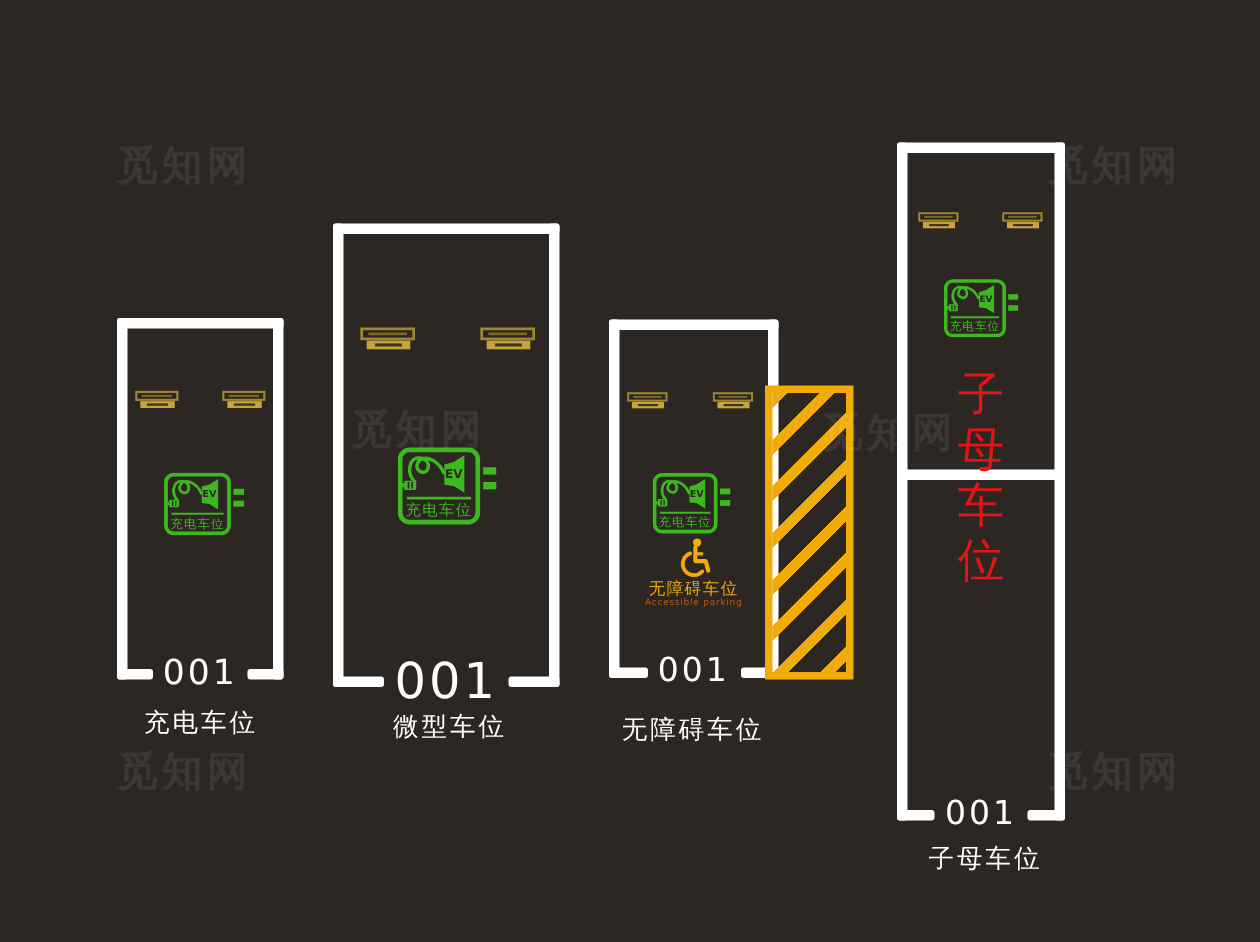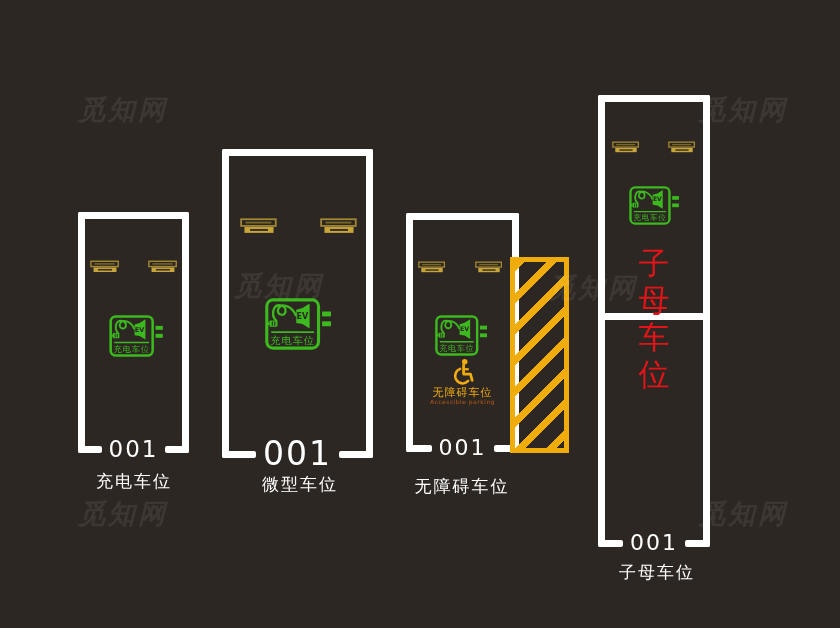--- a/index.html
+++ b/index.html
@@ -44,21 +44,21 @@
           background:repeating-linear-gradient(135deg,#f0ac0a 0 7px,transparent 7px 22px);}
 
   
   .caption{position:absolute;color:#fff;font-size:17px;letter-spacing:2px;
            transform:translateX(-50%);white-space:nowrap;}
   .c1{left:134px;top:470px;} .c2{left:300px;top:473px;text-align:right;}
   .c3{left:462px;top:475px;} .c4{left:657px;top:561px;}
 
   
   .wm{position:absolute;color:rgba(255,255,255,0.08);font-size:27px;font-weight:700;
-      letter-spacing:3px;z-index:20;white-space:nowrap;pointer-events:none;font-style:italic;}
+      letter-spacing:3px;z-index:20;white-space:nowrap;pointer-events:none;}
   .wm1{left:78px;top:92px;}  .wm2{left:698px;top:92px;}
   .wm3{left:234px;top:268px;}.wm4{left:548px;top:270px;}
   .wm5{left:78px;top:496px;} .wm6{left:698px;top:496px;}
 </style>
 </head>
 <body>
 
 <div class="canvas">
 
   <div class="stall s1">

